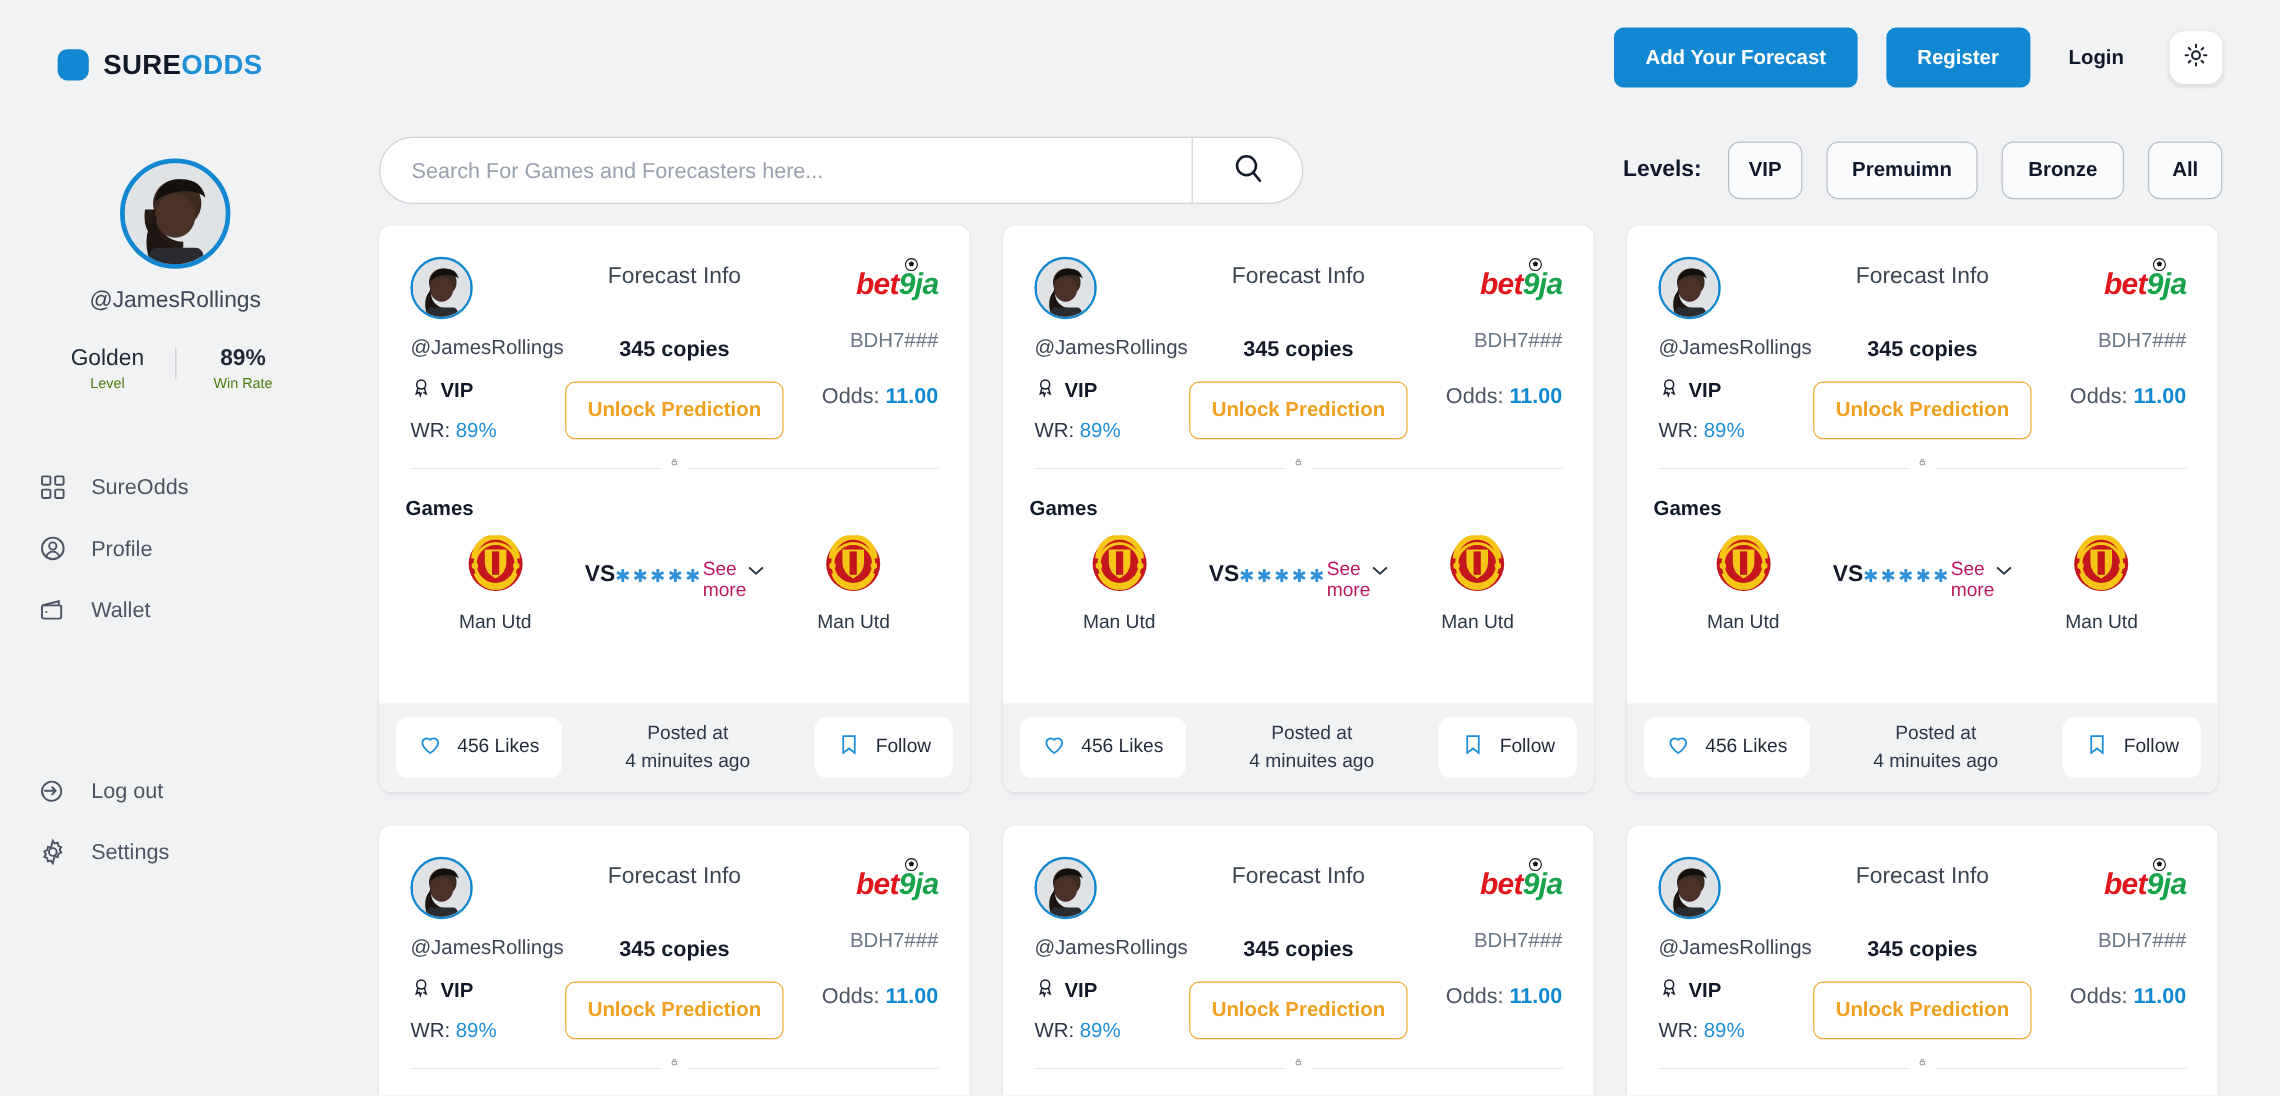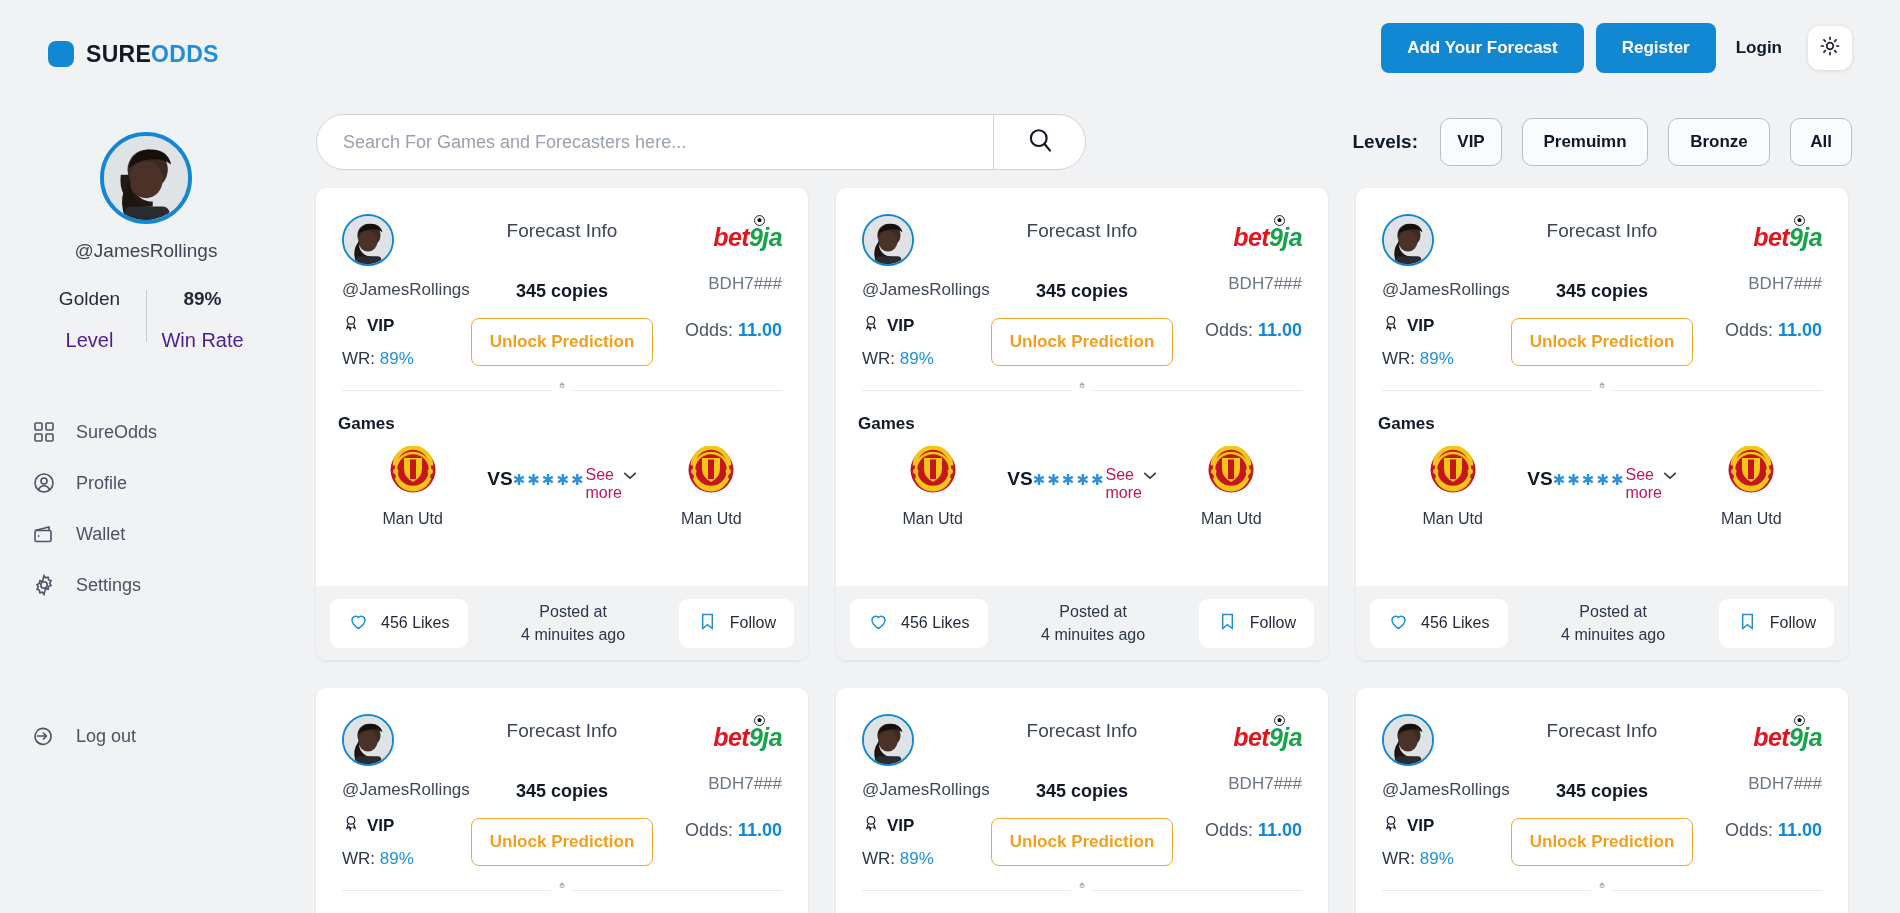--- a/index.html
+++ b/index.html
@@ -30,41 +30,41 @@
     border: 4px solid #1288d2; overflow: hidden; background: #d8dde2;
     display: block; position: relative;
   }
   .avatar-lg svg, .avatar-sm svg { display:block; width: 100%; height: 100%; }
   .handle { margin-top: 16px; font-size: 19px; color: #3c4654; }
 
   .stats { margin-top: 26px; display: flex; align-items: stretch; }
   .stat { width: 112px; text-align: center; }
   .stat .v { font-size: 19px; color: #1f2937; }
   .stat .v.bold { font-weight: bold; }
-  .stat .k { font-size: 20px; color: #4c1d95; margin-top: 19px; }
+  .stat .k { font-size: 12px; color: #4d7c0f; margin-top: 2px; }
   .stat-div { width: 1px; background: #c8cdd4; margin: 2px 0 10px; }
 
   .nav { margin-top: 58px; display: flex; flex-direction: column; gap: 7px; }
   .nav-item {
     display: flex; align-items: center; gap: 20px;
     padding: 10px 0 10px 32px; cursor: pointer; color: #4a5462;
   }
   .nav-item .label { font-size: 18px; }
   .nav-icon { width: 24px; height: 24px; flex: 0 0 24px; color: #4a5462; }
   .nav-icon svg { width: 24px; height: 24px; display: block; }
   .logout { margin-top: 100px; }
 
   
   .main { flex: 1; height: 913px; position: relative; overflow: hidden; }
 
   .topbar { height: 96px; display: flex; align-items: center; padding: 0 48px 0 24px; }
   .welcome { flex: 0 0 auto; }
   .welcome h1 { font-size: 24px; font-weight: bold; color: #0f172a; letter-spacing: .1px; }
   .welcome p { font-size: 16px; color: #3d4756; margin-top: 5px; }
-  .topbar-actions { margin-left: auto; display: flex; align-items: center; gap: 12px; }
+  .topbar-actions { margin-left: auto; display: flex; align-items: center; gap: 24px; }
   .btn-primary {
     background: #1288d2; color: #fff; border: none; border-radius: 8px;
     font-size: 17px; font-weight: bold; padding: 15px 26px; cursor: pointer;
     font-family: inherit;
   }
   .btn-link { font-size: 17px; font-weight: bold; color: #0f172a; cursor: pointer; padding: 0 8px; }
   .theme-toggle {
     width: 44px; height: 44px; border-radius: 12px; background: #fff;
     box-shadow: 0 1px 4px rgba(16,24,40,.12);
     display: flex; align-items: center; justify-content: center; cursor: pointer;
@@ -241,39 +241,39 @@
         <span class="nav-icon">
           <svg viewBox="0 0 24 24" fill="none" stroke="currentColor" stroke-width="1.6">
             <path d="M3 8.5 L17 5 v3.5"></path>
               <rect x="3" y="8.5" width="16" height="11" rx="1.5"></rect>
             <circle cx="6.6" cy="14" r="0.9" fill="currentColor" stroke="none"></circle>
           </svg>
         </span>
         <span class="label">Wallet</span>
       </div>
 
-      <div class="nav-item">
-        <span class="nav-icon">
-          <svg viewBox="0 0 24 24" fill="none" stroke="currentColor" stroke-width="1.6">
-            <circle cx="12" cy="12" r="3.2"></circle>
-            <path d="M12 2.6l1.5 2.2 2.6-.6.5 2.6 2.4 1.1-1.3 2.3 1.3 2.3-2.4 1.1-.5 2.6-2.6-.6L12 21.4l-1.5-2.2-2.6.6-.5-2.6-2.4-1.1 1.3-2.3-1.3-2.3 2.4-1.1.5-2.6 2.6.6z"></path>
-          </svg>
-        </span>
-        <span class="label">Settings</span>
-      </div>
-
       <div class="nav-item logout">
         <span class="nav-icon">
           <svg viewBox="0 0 24 24" fill="none" stroke="currentColor" stroke-width="1.6" stroke-linecap="round">
             <path d="M14 12H5.5"></path>
               <path d="M11.5 9l2.8 3-2.8 3"></path>
             <path d="M14.5 5.2A8 8 0 1 0 19 12a8 8 0 0 0-4.5-6.8"></path>
           </svg>
         </span>
         <span class="label">Log out</span>
+      </div>
+
+      <div class="nav-item">
+        <span class="nav-icon">
+          <svg viewBox="0 0 24 24" fill="none" stroke="currentColor" stroke-width="1.6">
+            <circle cx="12" cy="12" r="3.2"></circle>
+            <path d="M12 2.6l1.5 2.2 2.6-.6.5 2.6 2.4 1.1-1.3 2.3 1.3 2.3-2.4 1.1-.5 2.6-2.6-.6L12 21.4l-1.5-2.2-2.6.6-.5-2.6-2.4-1.1 1.3-2.3-1.3-2.3 2.4-1.1.5-2.6 2.6.6z"></path>
+          </svg>
+        </span>
+        <span class="label">Settings</span>
       </div>
     </nav>
   </aside>
 
   <main class="main">
 
     <div class="topbar">
       <div class="topbar-actions">
         <button class="btn-primary">Add Your Forecast</button>
         <button class="btn-primary">Register</button>

